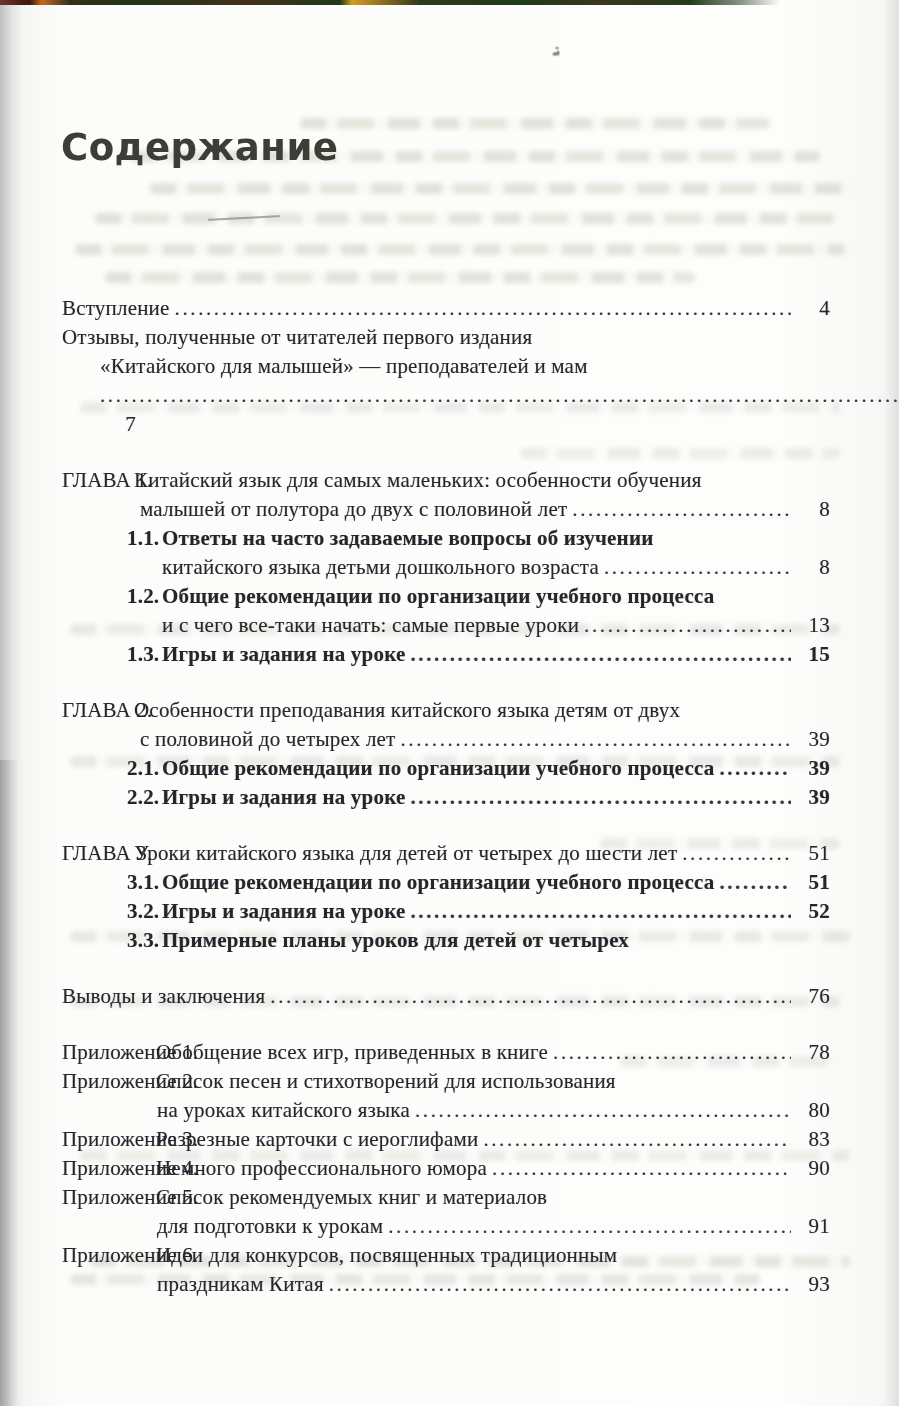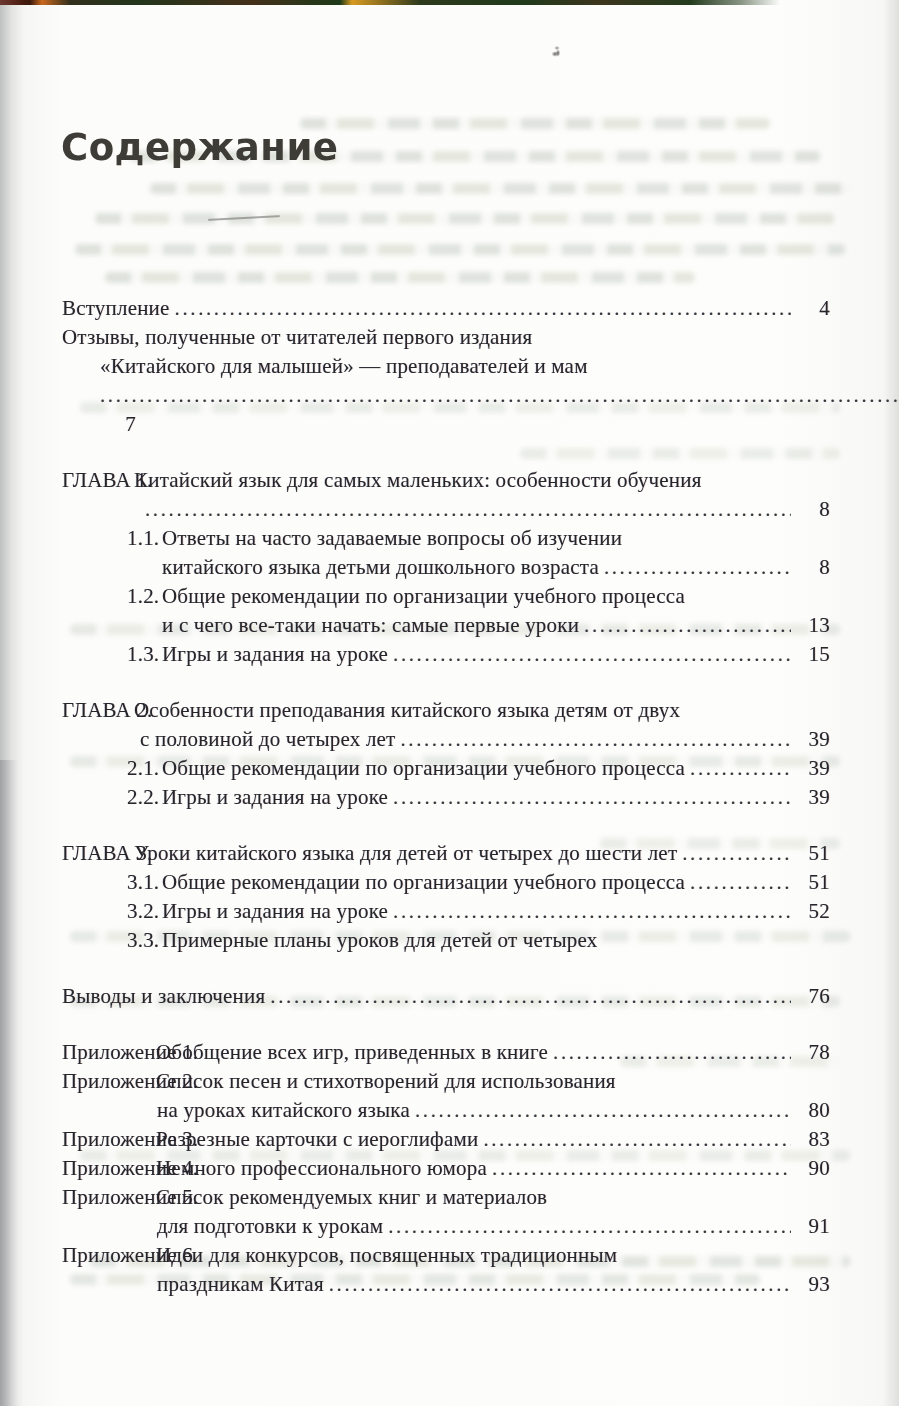--- a/index.html
+++ b/index.html
@@ -85,21 +85,21 @@
     margin:0 3px 0 5px; letter-spacing:2.6px; color:#38383c;
   }
   .row .dots::after {
     content:"........................................................................................................................................................................";
   }
   .row .pg { flex:none; width:36px; text-align:right; white-space:nowrap; }
 
   .row.quote    { padding-left:33px;flex-direction:column; }
   .row.chapter  .lbl { width:72px; }
   .row.cont-ch  { padding-left:78px; }
-  .row.sub      { padding-left:65px; }
+  .row.sub      { padding-left:65px;font-weight:bold; }
   .row.sub .lbl { width:35px; }
   .row.cont-sub { padding-left:100px; }
   .row.appendix .lbl { width:94px; }
   .row.cont-app { padding-left:95px; }
   .row.gap      { margin-top:27px; }
 </style>
 </head>
 <body>
 
 <div class="page">
@@ -143,20 +143,21 @@
       <div class="row quote">
         <span class="txt">«Китайского для малышей» — преподавателей и мам</span>
         <span class="dots"></span>
         <span class="pg">7</span>
       </div>
       <div class="row chapter gap">
         <span class="lbl">ГЛАВА 1.</span>
         <span class="txt">Китайский язык для самых маленьких: особенности обучения</span>
       </div>
       <div class="row cont-ch">
+        <span class="txt">малышей от полутора до двух с половиной лет</span>
         <span class="dots"></span>
         <span class="pg">8</span>
       </div>
       <div class="row sub">
         <span class="lbl">1.1.</span>
         <span class="txt">Ответы на часто задаваемые вопросы об изучении</span>
       </div>
       <div class="row cont-sub">
         <span class="txt">китайского языка детьми дошкольного возраста</span>
         <span class="dots"></span>

